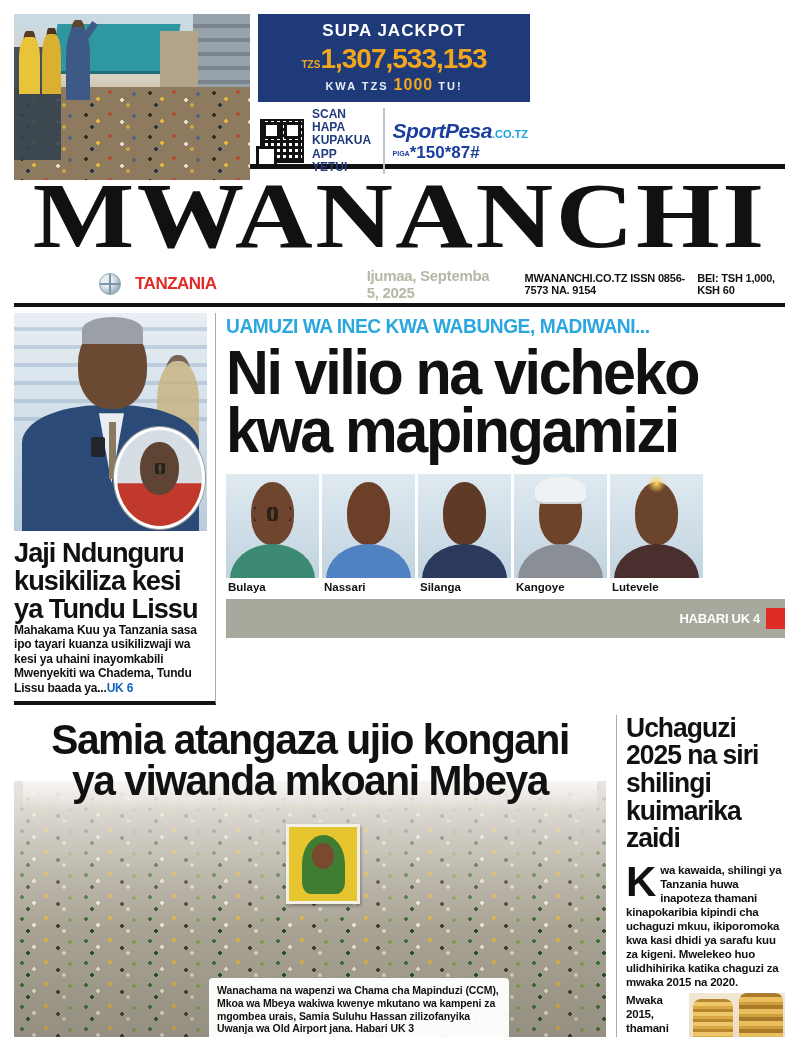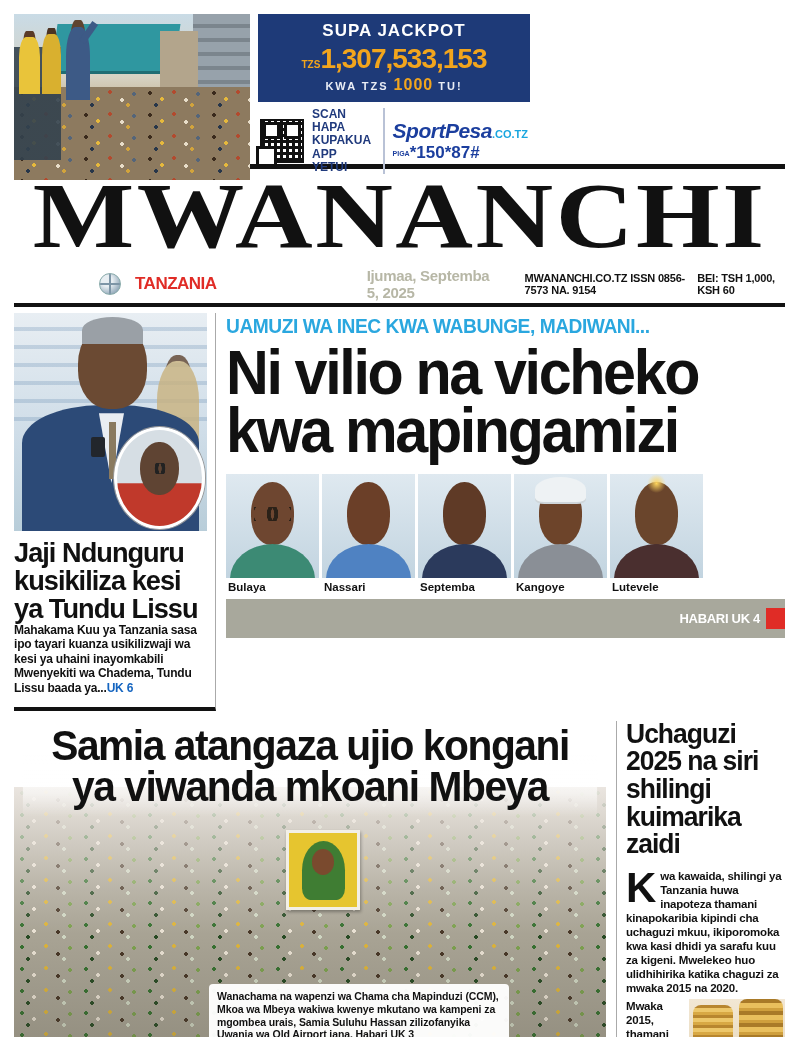--- a/index.html
+++ b/index.html
@@ -73,21 +73,21 @@
   .globe-icon { width:22px; height:22px; border-radius:50%; flex:0 0 22px;
      background:radial-gradient(circle at 35% 35%, #e8eef2 0 30%, #9fb3c2 70%, #728a9c); border:1px solid #8aa; margin-left:85px; position:relative; overflow:hidden;}
   .globe-icon::before{content:"";position:absolute;inset:0;background:linear-gradient(90deg,transparent 45%,#7d95a6 45% 55%,transparent 55%),linear-gradient(0deg,transparent 45%,#7d95a6 45% 55%,transparent 55%);}
   .mh-region { color:#e02c26; font-weight:700; font-size:17px; letter-spacing:-0.5px; margin-left:14px; }
   .mh-date { color:#b7b7a6; font-weight:700; font-size:15px; margin-left:150px; letter-spacing:-0.3px; }
   .mh-issue { font-weight:700; font-size:11px; margin-left:28px; letter-spacing:-0.2px; }
   .mh-price { font-weight:700; font-size:11px; margin-left:0; letter-spacing:-0.2px; }
 
   
   .mainsec { display:grid; grid-template-columns:202px 1fr; gap:10px; }
-  .leftcol { border-right:1px solid #aaa; padding-right:8px; padding-bottom:12px; border-bottom:4px solid #121212; }
+  .leftcol { border-right:1px solid #aaa; padding-right:8px; padding-bottom:6px; border-bottom:4px solid #121212; }
 
   .judge { position:relative; height:218px; overflow:hidden; background:linear-gradient(180deg,#e8eef3,#cfdde8 55%,#b8cdd9); }
   .judge .banner { position:absolute; inset:0 0 50% 0; background:repeating-linear-gradient(180deg,transparent 0 14px, rgba(90,130,170,.25) 14px 18px); }
   .judge .bystander { position:absolute; right:4%; top:22%; width:22%; height:40%; background:#c9b27e; border-radius:45% 45% 0 0; box-shadow:0 -12px 0 -6px #5f4430; opacity:.8; }
   .judge .suit { position:absolute; bottom:0; left:4%; width:92%; height:58%; background:#2c4a77; border-radius:45% 45% 0 0/30% 30% 0 0; }
   .judge .shirt { position:absolute; bottom:22%; left:44%; width:13%; height:32%; background:#e9edf2; clip-path:polygon(0 0,100% 0,50% 100%); }
   .judge .tie { position:absolute; bottom:24%; left:49%; width:4%; height:26%; background:#8a7a5f; }
   .judge .micbox { position:absolute; bottom:34%; left:40%; width:7%; height:9%; background:#22262c; border-radius:2px; }
   .judge .head { position:absolute; top:4%; left:33%; width:36%; height:40%; background:#6b4a33; border-radius:48% 48% 44% 44%; }
   .judge .hair { position:absolute; top:2%; left:35%; width:32%; height:12%; background:#9aa0a6; border-radius:50% 50% 0 0; }
@@ -239,21 +239,21 @@
             <span class="glasses"></span>
           </div>
         <div class="person-name">Bulaya</div>
       </div>
       <div class="person">
         <div class="mug" style="--skin:#6b3f28; --shirt:#4f82c2;"></div>
         <div class="person-name">Nassari</div>
       </div>
       <div class="person">
         <div class="mug" style="--skin:#5f3a26; --shirt:#2b3a5c;"></div>
-        <div class="person-name">Septemba</div>
+        <div class="person-name">Silanga</div>
       </div>
       <div class="person">
         <div class="mug" style="--skin:#6d442a; --shirt:#8a8f96;">
             <span class="cap"></span>
           </div>
         <div class="person-name">Kangoye</div>
       </div>
       <div class="person">
         <div class="mug" style="--skin:#6a452c; --shirt:#4a2f2f;">
             <span class="flare"></span>

